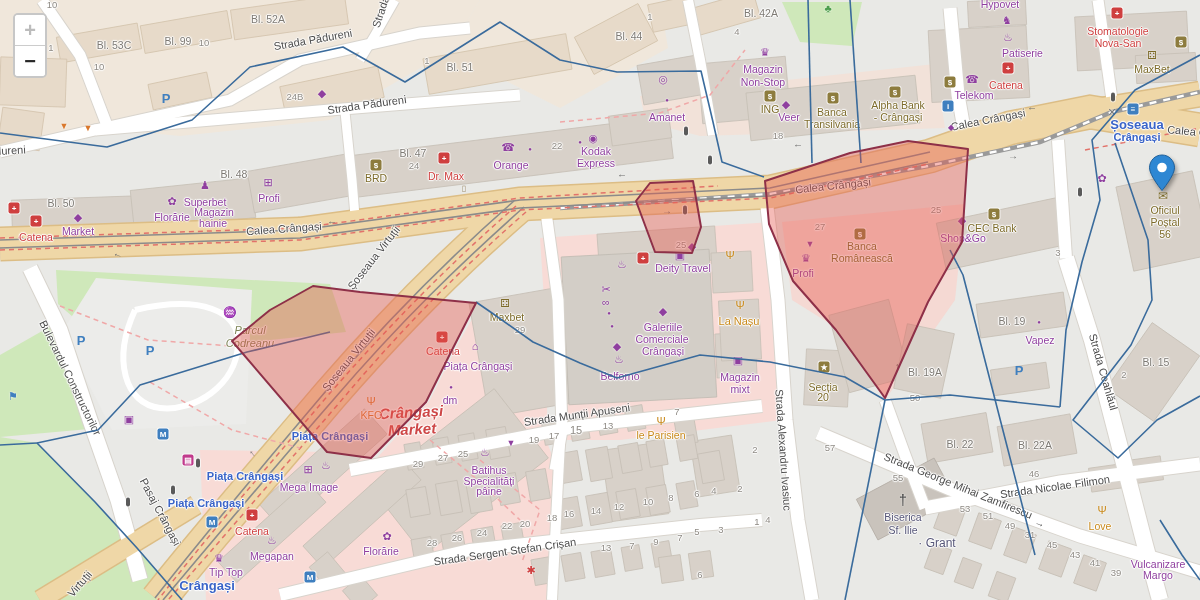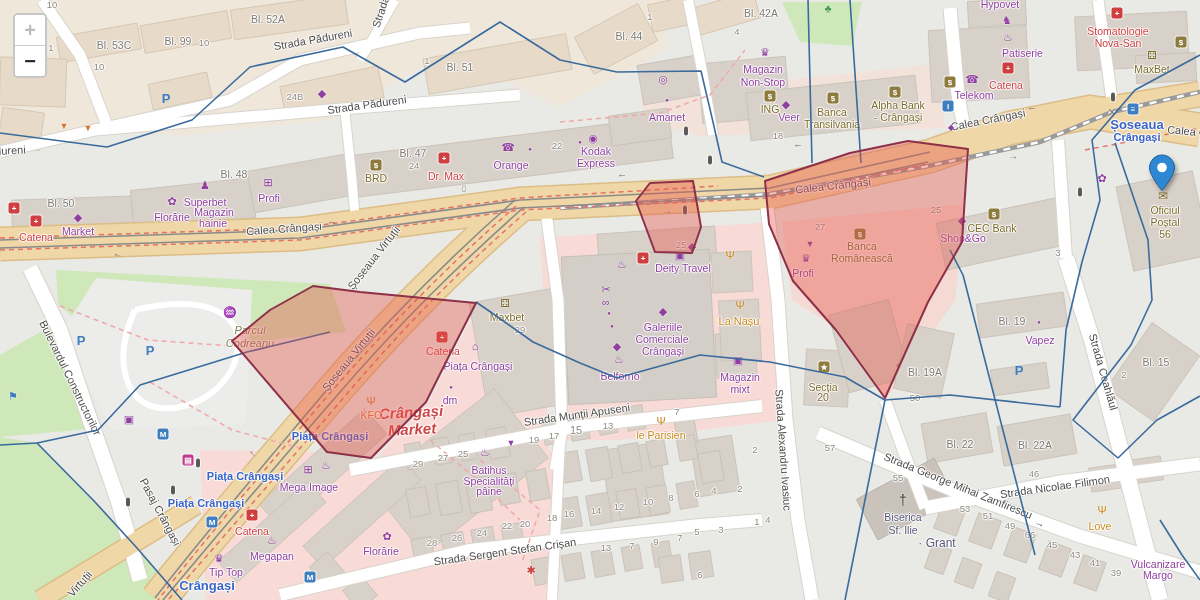--- a/index.html
+++ b/index.html
@@ -366,21 +366,21 @@
       <div class="lbl" style="left: 721px; top: 530px; font-size: 9.5px; color: rgb(143, 139, 133); font-weight: normal; font-style: normal; transform: translate(-50%, -50%) rotate(0deg);">3</div>
       <div class="lbl" style="left: 697px; top: 532px; font-size: 9.5px; color: rgb(143, 139, 133); font-weight: normal; font-style: normal; transform: translate(-50%, -50%) rotate(0deg);">5</div>
       <div class="lbl" style="left: 680px; top: 538px; font-size: 9.5px; color: rgb(143, 139, 133); font-weight: normal; font-style: normal; transform: translate(-50%, -50%) rotate(0deg);">7</div>
       <div class="lbl" style="left: 656px; top: 542px; font-size: 9.5px; color: rgb(143, 139, 133); font-weight: normal; font-style: normal; transform: translate(-50%, -50%) rotate(0deg);">9</div>
       <div class="lbl" style="left: 632px; top: 546px; font-size: 9.5px; color: rgb(143, 139, 133); font-weight: normal; font-style: normal; transform: translate(-50%, -50%) rotate(0deg);">7</div>
       <div class="lbl" style="left: 606px; top: 548px; font-size: 9.5px; color: rgb(143, 139, 133); font-weight: normal; font-style: normal; transform: translate(-50%, -50%) rotate(0deg);">13</div>
       <div class="lbl" style="left: 700px; top: 575px; font-size: 9.5px; color: rgb(143, 139, 133); font-weight: normal; font-style: normal; transform: translate(-50%, -50%) rotate(0deg);">6</div>
       <div class="lbl" style="left: 965px; top: 509px; font-size: 9.5px; color: rgb(143, 139, 133); font-weight: normal; font-style: normal; transform: translate(-50%, -50%) rotate(0deg);">53</div>
       <div class="lbl" style="left: 988px; top: 516px; font-size: 9.5px; color: rgb(143, 139, 133); font-weight: normal; font-style: normal; transform: translate(-50%, -50%) rotate(0deg);">51</div>
       <div class="lbl" style="left: 1010px; top: 526px; font-size: 9.5px; color: rgb(143, 139, 133); font-weight: normal; font-style: normal; transform: translate(-50%, -50%) rotate(0deg);">49</div>
-      <div class="lbl" style="left: 1030px; top: 535px; font-size: 9.5px; color: rgb(143, 139, 133); font-weight: normal; font-style: normal; transform: translate(-50%, -50%) rotate(0deg);">66</div>
+      <div class="lbl" style="left: 1030px; top: 535px; font-size: 9.5px; color: rgb(143, 139, 133); font-weight: normal; font-style: normal; transform: translate(-50%, -50%) rotate(0deg);">31</div>
       <div class="lbl" style="left: 1052px; top: 545px; font-size: 9.5px; color: rgb(143, 139, 133); font-weight: normal; font-style: normal; transform: translate(-50%, -50%) rotate(0deg);">45</div>
       <div class="lbl" style="left: 1075px; top: 555px; font-size: 9.5px; color: rgb(143, 139, 133); font-weight: normal; font-style: normal; transform: translate(-50%, -50%) rotate(0deg);">43</div>
       <div class="lbl" style="left: 1095px; top: 563px; font-size: 9.5px; color: rgb(143, 139, 133); font-weight: normal; font-style: normal; transform: translate(-50%, -50%) rotate(0deg);">41</div>
       <div class="lbl" style="left: 1116px; top: 573px; font-size: 9.5px; color: rgb(143, 139, 133); font-weight: normal; font-style: normal; transform: translate(-50%, -50%) rotate(0deg);">39</div>
       <div class="icnbx" style="width: 11px; height: 11px; font-size: 8px; line-height: 11px; background: rgb(141, 124, 62); left: 770px; top: 96px; transform: translate(-50%, -50%);">$</div>
       <div class="icnbx" style="width: 11px; height: 11px; font-size: 8px; line-height: 11px; background: rgb(141, 124, 62); left: 833px; top: 98px; transform: translate(-50%, -50%);">$</div>
       <div class="icnbx" style="width: 11px; height: 11px; font-size: 8px; line-height: 11px; background: rgb(141, 124, 62); left: 895px; top: 92px; transform: translate(-50%, -50%);">$</div>
       <div class="icnbx" style="width: 11px; height: 11px; font-size: 8px; line-height: 11px; background: rgb(141, 124, 62); left: 950px; top: 82px; transform: translate(-50%, -50%);">$</div>
       <div class="icnbx" style="width: 11px; height: 11px; font-size: 8px; line-height: 11px; background: rgb(141, 124, 62); left: 994px; top: 214px; transform: translate(-50%, -50%);">$</div>
       <div class="icnbx" style="width: 11px; height: 11px; font-size: 8px; line-height: 11px; background: rgb(141, 124, 62); left: 860px; top: 234px; transform: translate(-50%, -50%);">$</div>

